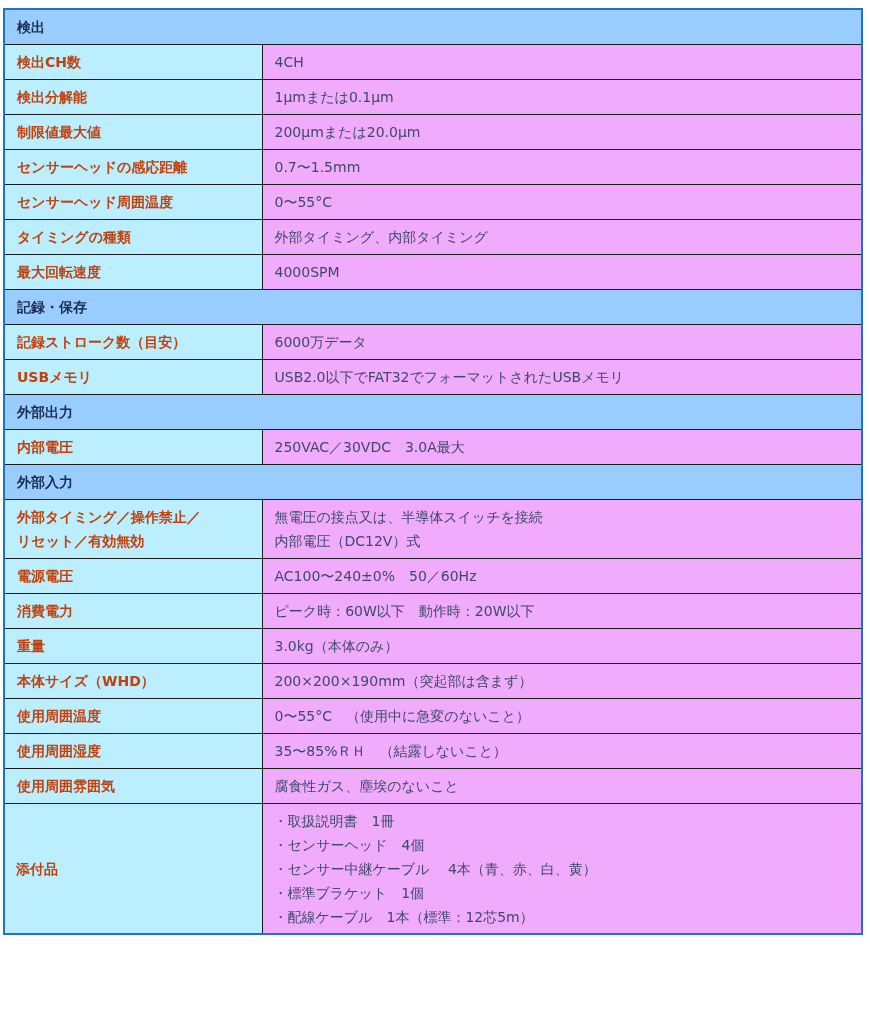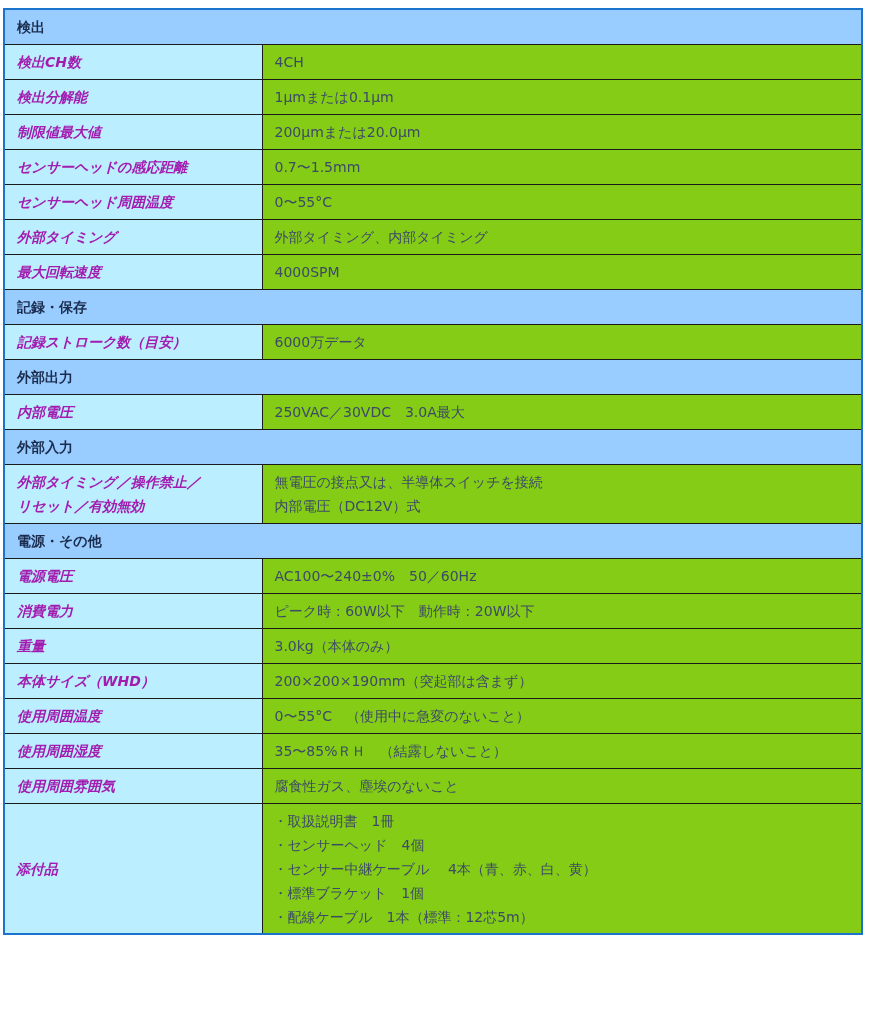--- a/index.html
+++ b/index.html
@@ -24,27 +24,26 @@
   .spec td:first-child { border-left: none; }
   .spec td:last-child { border-right: none; }
   .spec tr:last-child td { border-bottom: none; }
   .section td {
     background: #99ccff;
     color: #1b2d4f;
     font-weight: bold;
   }
   .label {
     background: #bbeeff;
-    color: #a21caf;
+    color: #c2410c;
     font-weight: bold;
     width: 233px;
-    font-style: italic;
   }
   .value {
-    background: #84cc16;
+    background: #f0abfc;
     color: #3d4a66;
   }
   .multi td { height: 58px; margin-left: 38px; }
   .value div { white-space: nowrap; }
   .acc td { height: 129px; padding-left: 11px; }
 </style>
 </head>
 <body>
 
 <table class="spec">
@@ -70,34 +69,38 @@
       </tr>
     <tr>
         <td class="label">センサーヘッドの感応距離</td>
         <td class="value">0.7〜1.5mm</td>
       </tr>
     <tr>
         <td class="label">センサーヘッド周囲温度</td>
         <td class="value">0〜55°C</td>
       </tr>
     <tr>
-        <td class="label">外部タイミング</td>
+        <td class="label">タイミングの種類</td>
         <td class="value">外部タイミング、内部タイミング</td>
       </tr>
     <tr>
         <td class="label">最大回転速度</td>
         <td class="value">4000SPM</td>
       </tr>
 
     <tr class="section">
         <td colspan="2">記録・保存</td>
       </tr>
     <tr>
         <td class="label">記録ストローク数（目安）</td>
         <td class="value">6000万データ</td>
+      </tr>
+    <tr>
+        <td class="label">USBメモリ</td>
+        <td class="value">USB2.0以下でFAT32でフォーマットされたUSBメモリ</td>
       </tr>
 
     <tr class="section">
         <td colspan="2">外部出力</td>
       </tr>
     <tr>
         <td class="label">内部電圧</td>
         <td class="value">250VAC／30VDC　3.0A最大</td>
       </tr>
 
@@ -108,23 +111,20 @@
       <td class="label">
         <div>外部タイミング／操作禁止／</div>
         <div>リセット／有効無効</div>
       </td>
       <td class="value">
         <div>無電圧の接点又は、半導体スイッチを接続</div>
         <div>内部電圧（DC12V）式</div>
       </td>
     </tr>
 
-    <tr class="section">
-        <td colspan="2">電源・その他</td>
-      </tr>
     <tr>
         <td class="label">電源電圧</td>
         <td class="value">AC100〜240±0%　50／60Hz</td>
       </tr>
     <tr>
         <td class="label">消費電力</td>
         <td class="value">ピーク時：60W以下　動作時：20W以下</td>
       </tr>
     <tr>
         <td class="label">重量</td>

